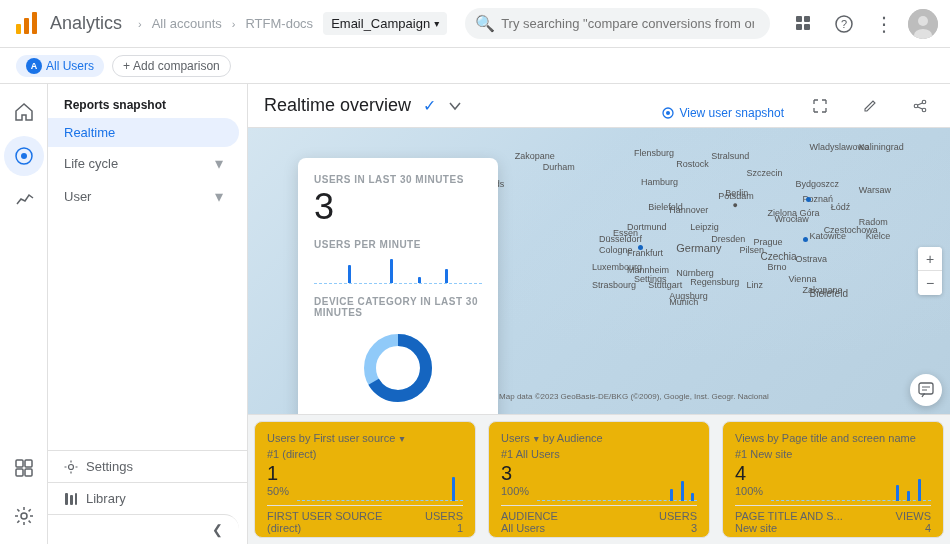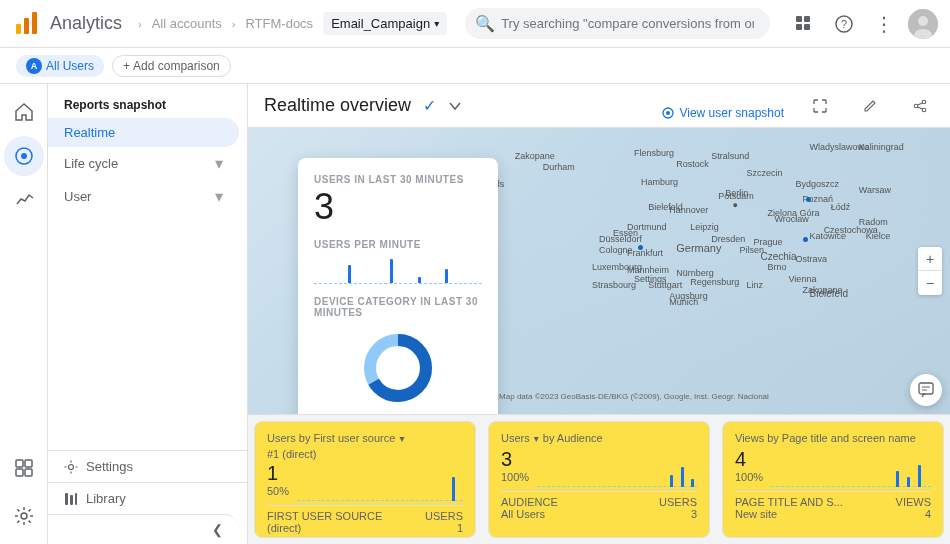--- a/index.html
+++ b/index.html
@@ -175,21 +175,21 @@
     }
     .donut-section { display: flex; flex-direction: column; align-items: center; }
     .donut-wrapper { position: relative; width: 80px; height: 80px; margin: 8px auto; }
 
     
     .bottom-cards {
       height: 130px; background: #f1f3f4; display: flex;
       border-top: 1px solid #e0e0e0; flex-shrink: 0; overflow: hidden;
     }
     .bottom-card {
-      flex: 1; background: #fde047; margin: 6px; border-radius: 8px;
+      flex: 1; background: #eab308; margin: 6px; border-radius: 8px;
       padding: 10px 12px; display: flex; flex-direction: column;
       border: 1px solid #e0e0e0; overflow: hidden;
     }
     .bc-header {
       font-size: 11px; color: #5f6368; margin-bottom: 4px;
       display: flex; align-items: center; gap: 4px;
     }
     .bc-header .dropdown-arrow { font-size: 10px; }
     .bc-rank { font-size: 11px; color: #5f6368; margin-bottom: 2px; }
     .bc-value { font-size: 20px; font-weight: 400; color: #202124; }
@@ -552,20 +552,21 @@
           <span>1</span>
         </div>
       </div>
 
       <div class="bottom-card">
         <div class="bc-header">
           <span>Users</span>
           <span style="font-size:10px;">▾</span>
           <span style="font-size:11px;color:#5f6368;">by Audience</span>
         </div>
+        <div class="bc-rank">#1 All Users</div>
         <div style="display:flex;align-items:flex-end;gap:8px;">
           <div>
             <div class="bc-value">3</div>
             <div class="bc-pct">100%</div>
           </div>
           <div class="bc-mini-chart" style="flex:1;min-height:32px;">
             <div class="bc-mini-line"></div>
             <div class="bc-mini-bar" style="right:15%;height:12px;"></div>
             <div class="bc-mini-bar" style="right:8%;height:20px;"></div>
             <div class="bc-mini-bar" style="right:2%;height:8px;"></div>
@@ -578,20 +579,21 @@
         <div class="bc-row">
           <span>All Users</span>
           <span>3</span>
         </div>
       </div>
 
       <div class="bottom-card">
         <div class="bc-header">
           <span>Views by Page title and screen name</span>
         </div>
+        <div class="bc-rank">#1 New site</div>
         <div style="display:flex;align-items:flex-end;gap:8px;">
           <div>
             <div class="bc-value">4</div>
             <div class="bc-pct">100%</div>
           </div>
           <div class="bc-mini-chart" style="flex:1;min-height:32px;">
             <div class="bc-mini-line"></div>
             <div class="bc-mini-bar" style="right:20%;height:16px;"></div>
             <div class="bc-mini-bar" style="right:13%;height:10px;"></div>
             <div class="bc-mini-bar" style="right:6%;height:22px;"></div>

